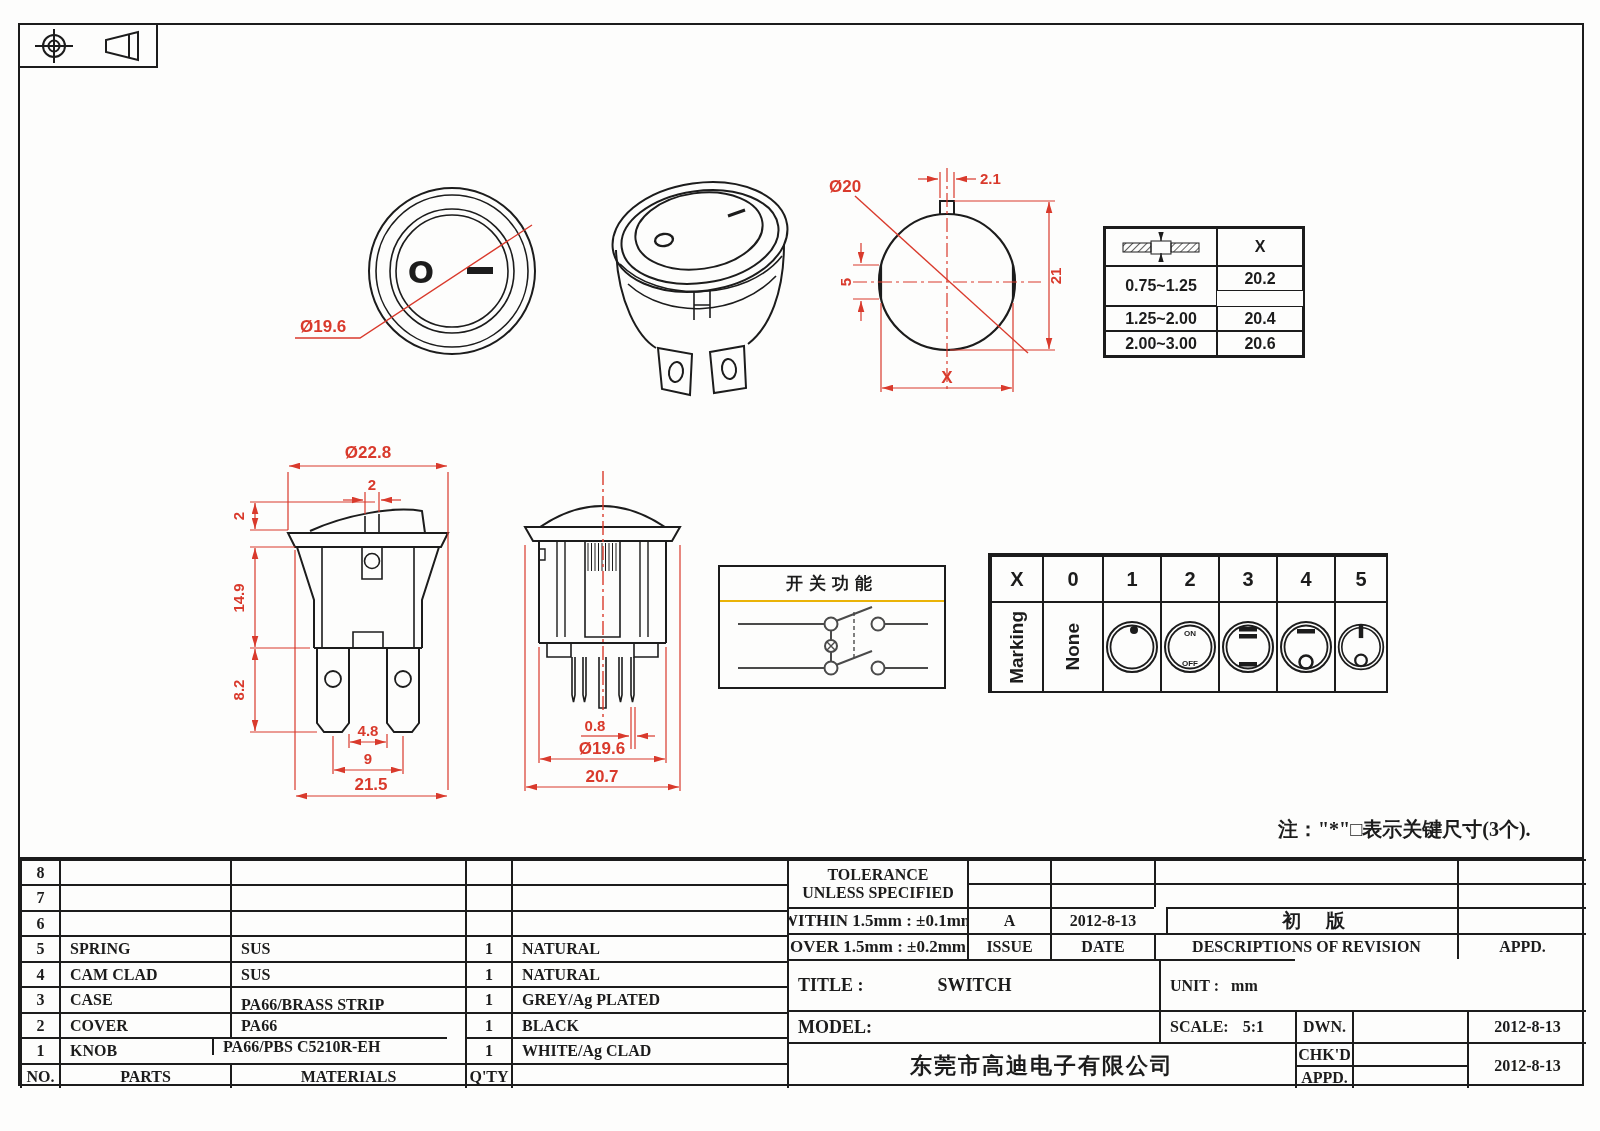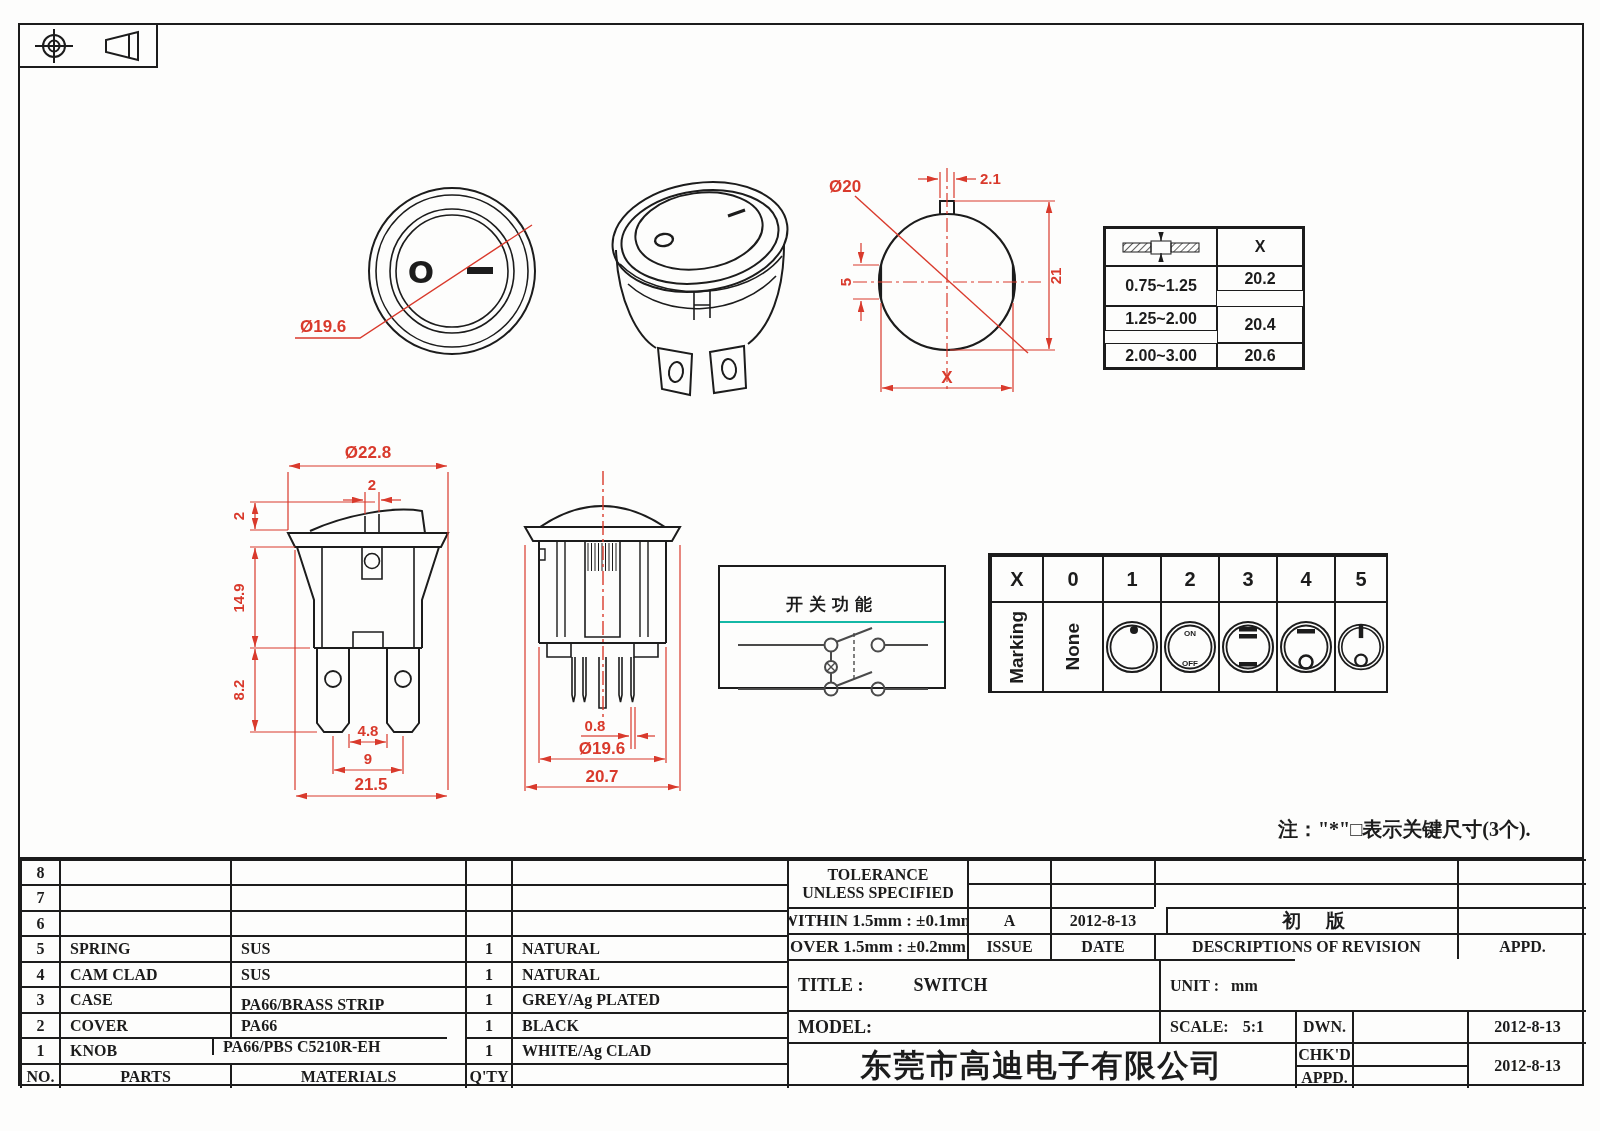--- a/index.html
+++ b/index.html
@@ -10,37 +10,37 @@
   #frame{left:18px;top:23px;width:1566px;height:1063px;border:2px solid #1c1c1c;box-sizing:border-box;}
   #projbox{left:18px;top:23px;width:140px;height:45px;border:2px solid #1c1c1c;box-sizing:border-box;
            display:flex;align-items:center;justify-content:space-around;background:#fdfdfc;}
   
   .c{position:absolute;border-left:2px solid #1c1c1c;border-top:2px solid #1c1c1c;box-sizing:border-box;
      display:flex;align-items:center;font-weight:bold;font-size:16px;overflow:hidden;white-space:nowrap;}
   .cc{justify-content:center;}
   .cl{padding-left:9px;}
   #bottomblock{left:18px;top:857px;width:1566px;height:229px;border:2px solid #1c1c1c;box-sizing:border-box;}
   .tol{font-size:17px;justify-content:center;}
-  .big-company{font-family:"Liberation Sans", sans-serif;font-size:31px;letter-spacing:2px;justify-content:center;}
+  .big-company{font-family:"Liberation Sans", sans-serif;font-size:22px;letter-spacing:2px;justify-content:center;}
   .rev{font-size:19px;letter-spacing:10px;justify-content:center;margin-left:12px;}
   
   #thick{left:1103px;top:226px;width:198px;border:2px solid #1c1c1c;box-sizing:content-box;background:#fdfdfc;}
   #thick .tr{display:flex;}
   #thick .td{border:1px solid #1c1c1c;box-sizing:border-box;display:flex;align-items:center;justify-content:center;
              font-family:"Liberation Sans", sans-serif;font-weight:bold;font-size:16px;}
   
   #marking{left:988px;top:553px;width:400px;height:140px;border:2px solid #1c1c1c;box-sizing:border-box;background:#fdfdfc;}
   #marking .mc{position:absolute;border-left:2px solid #1c1c1c;border-top:2px solid #1c1c1c;box-sizing:border-box;
                display:flex;align-items:center;justify-content:center;font-family:"Liberation Sans", sans-serif;
                font-weight:bold;font-size:20px;}
   .vtext{writing-mode:vertical-rl;transform:rotate(180deg);font-size:19px;}
   
   #funcbox{left:718px;top:565px;width:228px;height:124px;border:2px solid #1c1c1c;box-sizing:border-box;background:#fdfdfc;}
-  #funcbox .fh{height:33px;border-bottom:2px solid #14b8a6;display:flex;align-items:center;justify-content:center;
-               font-weight:bold;font-size:17px;letter-spacing:6px;margin-top:21px;}
+  #funcbox .fh{height:33px;border-bottom:2px solid #eab308;display:flex;align-items:center;justify-content:center;
+               font-weight:bold;font-size:17px;letter-spacing:6px;}
   #note{left:1278px;top:816px;font-weight:bold;font-size:20px;}
   .dim{fill:#d93a2c;font-family:"Liberation Sans", sans-serif;font-weight:bold;font-size:15px;}
   .dimbig{fill:#d93a2c;font-family:"Liberation Sans", sans-serif;font-weight:bold;font-size:17px;}
   .okey{font-family:"DejaVu Sans", sans-serif;font-weight:bold;}
 </style>
 </head>
 <body>
 
 <div id="page">
 
@@ -150,21 +150,21 @@
         </svg>
       </div>
       <div class="td" style="width:86px;height:38px">X</div>
     </div>
     <div class="tr">
       <div class="td" style="width:112px;height:40px">0.75~1.25</div>
       <div class="td" style="width:86px;height:25px">20.2</div>
     </div>
     <div class="tr">
       <div class="td" style="width:112px;height:25px">1.25~2.00</div>
-      <div class="td" style="width:86px;height:37px">20.4</div>
+      <div class="td" style="width:86px;height:25px">20.4</div>
     </div>
     <div class="tr">
       <div class="td" style="width:112px;height:25px">2.00~3.00</div>
       <div class="td" style="width:86px;height:25px">20.6</div>
     </div>
   </div>
 
   <svg class="abs" style="left:225px;top:430px" width="258" height="385" viewBox="0 0 258 385">
     <defs>
       <marker id="mS" viewBox="0 0 10 6" markerWidth="11" markerHeight="7" refX="10" refY="3" orient="auto-start-reverse" markerUnits="userSpaceOnUse">
@@ -416,21 +416,21 @@
     <div class="c cc" style="left:1030px;top:48px;width:104px;height:26px">2012-8-13</div>
     <div class="c rev" style="left:1134px;top:48px;width:303px;height:26px">初 版</div>
     <div class="c" style="left:1437px;top:48px;width:129px;height:26px"></div>
 
     <div class="c tol" style="left:767px;top:74px;width:180px;height:26px">OVER 1.5mm : ±0.2mm</div>
     <div class="c cc" style="left:947px;top:74px;width:83px;height:26px">ISSUE</div>
     <div class="c cc" style="left:1030px;top:74px;width:104px;height:26px">DATE</div>
     <div class="c cc" style="left:1134px;top:74px;width:303px;height:26px">DESCRIPTIONS OF REVISION</div>
     <div class="c cc" style="left:1437px;top:74px;width:129px;height:26px">APPD.</div>
 
-    <div class="c cl" style="left:767px;top:100px;width:372px;height:51px;font-size:18px;gap:50px">
+    <div class="c cl" style="left:767px;top:100px;width:372px;height:51px;font-size:18px;gap:74px">
       <span>TITLE :</span>
       <span>SWITCH</span>
     </div>
     <div class="c cl" style="left:1139px;top:100px;width:136px;height:51px;gap:12px">
       <span>UNIT :</span>
       <span>mm</span>
     </div>
 
     <div class="c cl" style="left:767px;top:151px;width:372px;height:32px;font-size:18px">MODEL:</div>
     <div class="c cl" style="left:1139px;top:151px;width:136px;height:32px;gap:14px">

